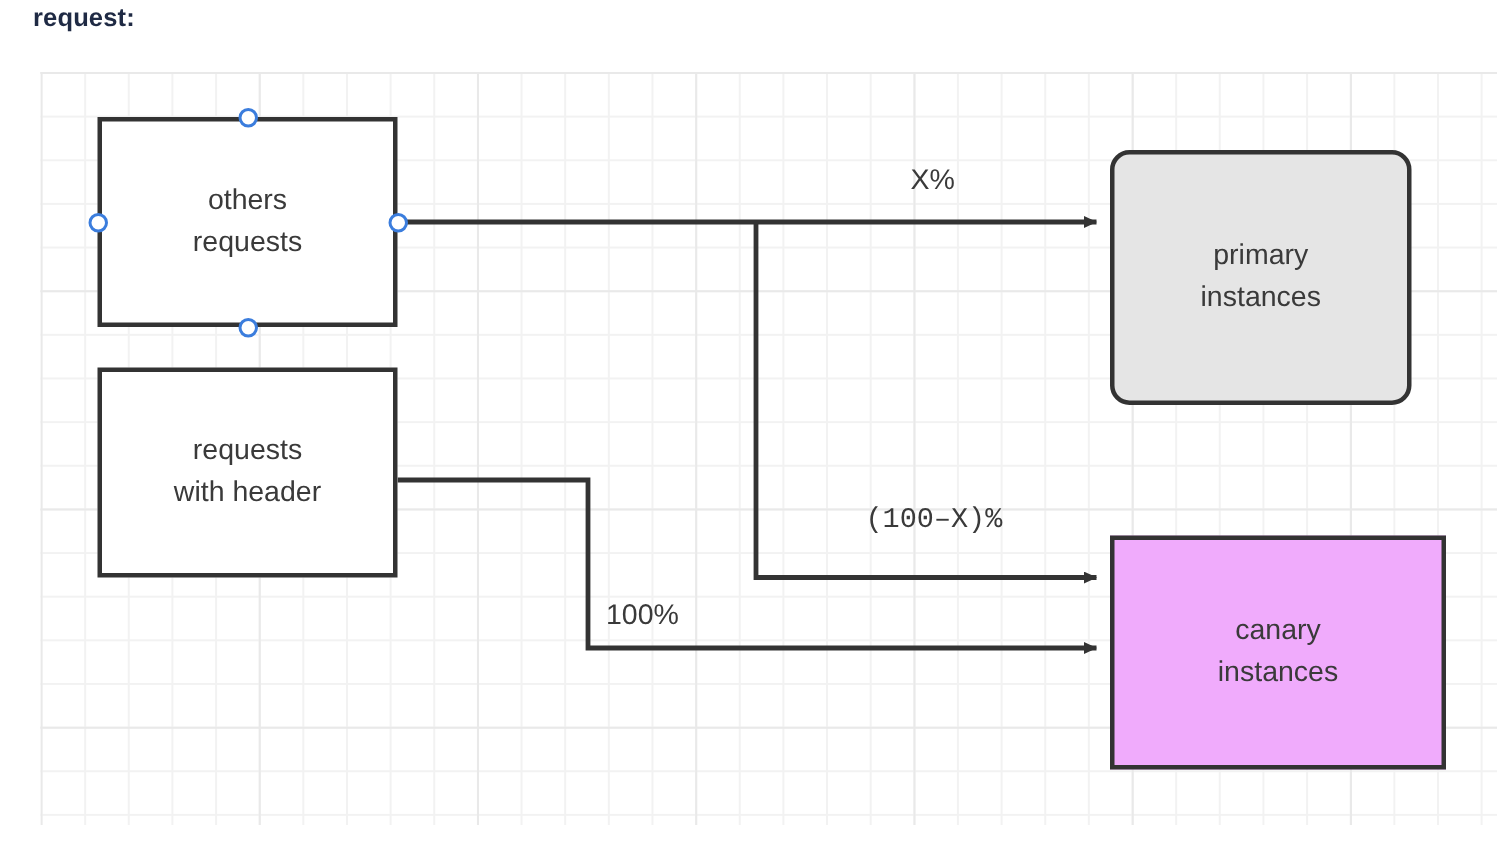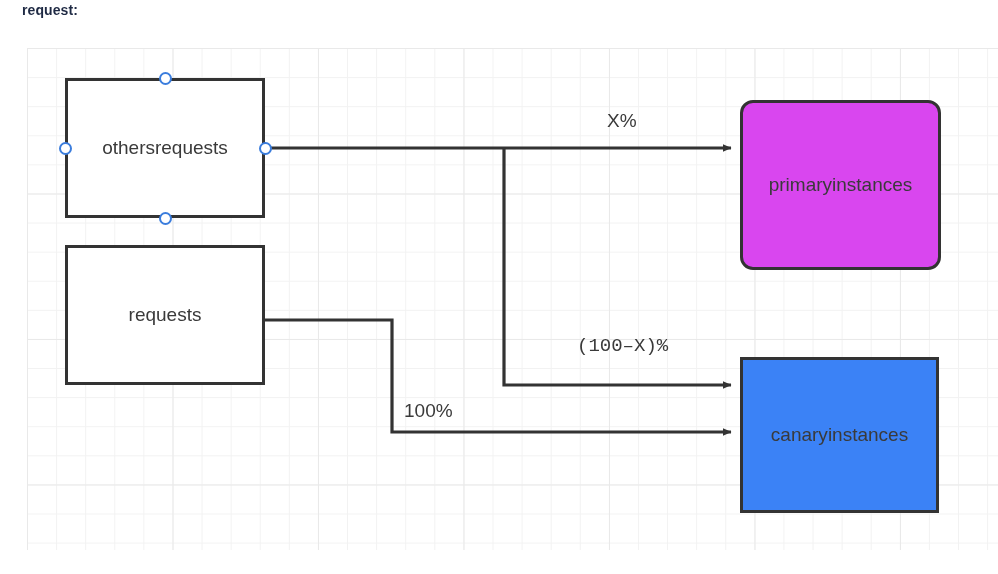--- a/index.html
+++ b/index.html
@@ -12,21 +12,21 @@
     height: 574px;
     position: relative;
     overflow: hidden;
     font-family: "Liberation Sans", sans-serif;
   }
 
   #page-title {
     position: absolute;
     left: 22px;
     top: 2px;
-    font-size: 14px;
+    font-size: 17px;
     font-weight: bold;
     color: #1f2a44;
     letter-spacing: 0.1px;
     white-space: nowrap;
   }
 
   #canvas {
     position: absolute;
     left: 0;
     top: 0;
@@ -51,21 +51,21 @@
       29.1px 29.1px,
       29.1px 29.1px;
     background-position: 0 0, 0 0, 0 0, 0 0;
   }
 
   .node {
     position: absolute;
     box-sizing: border-box;
     border: 3px solid #333333;
     display: flex;
-    flex-direction: row;
+    flex-direction: column;
     align-items: center;
     justify-content: center;
     font-size: 19px;
     color: #3a3a3a;
     line-height: 1.45;
     text-align: center;
     white-space: nowrap;
   }
 
   .node .line { display: block; }
@@ -73,26 +73,26 @@
   #node-others {
     left: 65px; top: 78px; width: 200px; height: 140px;
     background: #ffffff;
   }
   #node-header {
     left: 65px; top: 245px; width: 200px; height: 140px;
     background: #ffffff;
   }
   #node-primary {
     left: 740px; top: 100px; width: 201px; height: 170px;
-    background: #d946ef;
+    background: #e5e5e5;
     border-radius: 13px;
   }
   #node-canary {
-    left: 740px; top: 357px; width: 199px; height: 156px;
-    background: #3b82f6;
+    left: 740px; top: 357px; width: 224px; height: 156px;
+    background: #f0abfc;
   }
 
   .handle {
     position: absolute;
     width: 13px;
     height: 13px;
     box-sizing: border-box;
     border: 2.5px solid #3b7ddd;
     background: #ffffff;
     border-radius: 50%;
@@ -137,20 +137,21 @@
   <div class="edge-label" id="label-rest">(100–X)%</div>
   <div class="edge-label" id="label-100">100%</div>
 
   <div class="node" id="node-others">
     <span class="line">others</span>
     <span class="line">requests</span>
   </div>
 
   <div class="node" id="node-header">
     <span class="line">requests</span>
+    <span class="line">with header</span>
   </div>
 
   <div class="node" id="node-primary">
     <span class="line">primary</span>
     <span class="line">instances</span>
   </div>
 
   <div class="node" id="node-canary">
     <span class="line">canary</span>
     <span class="line">instances</span>

